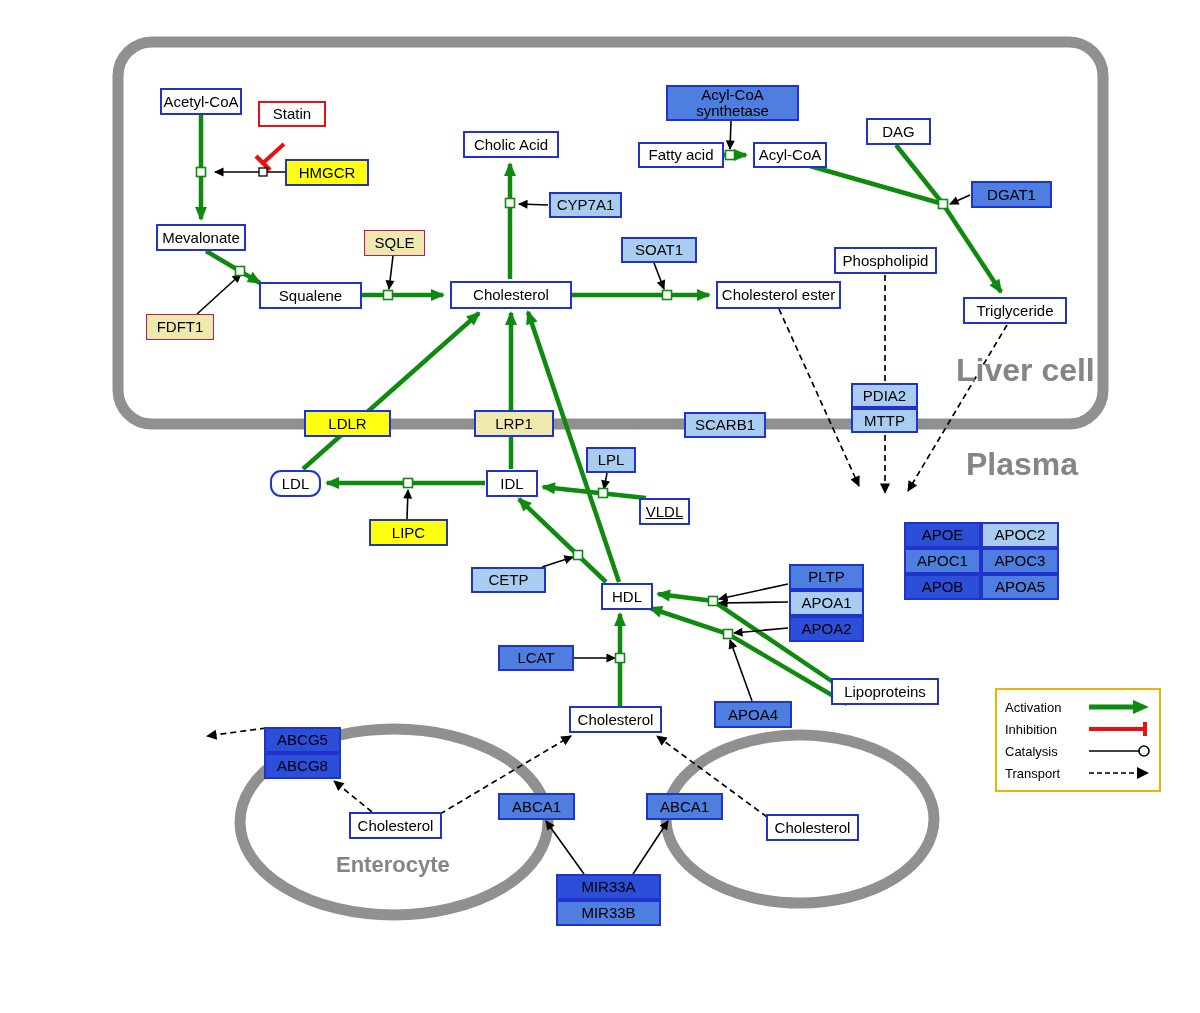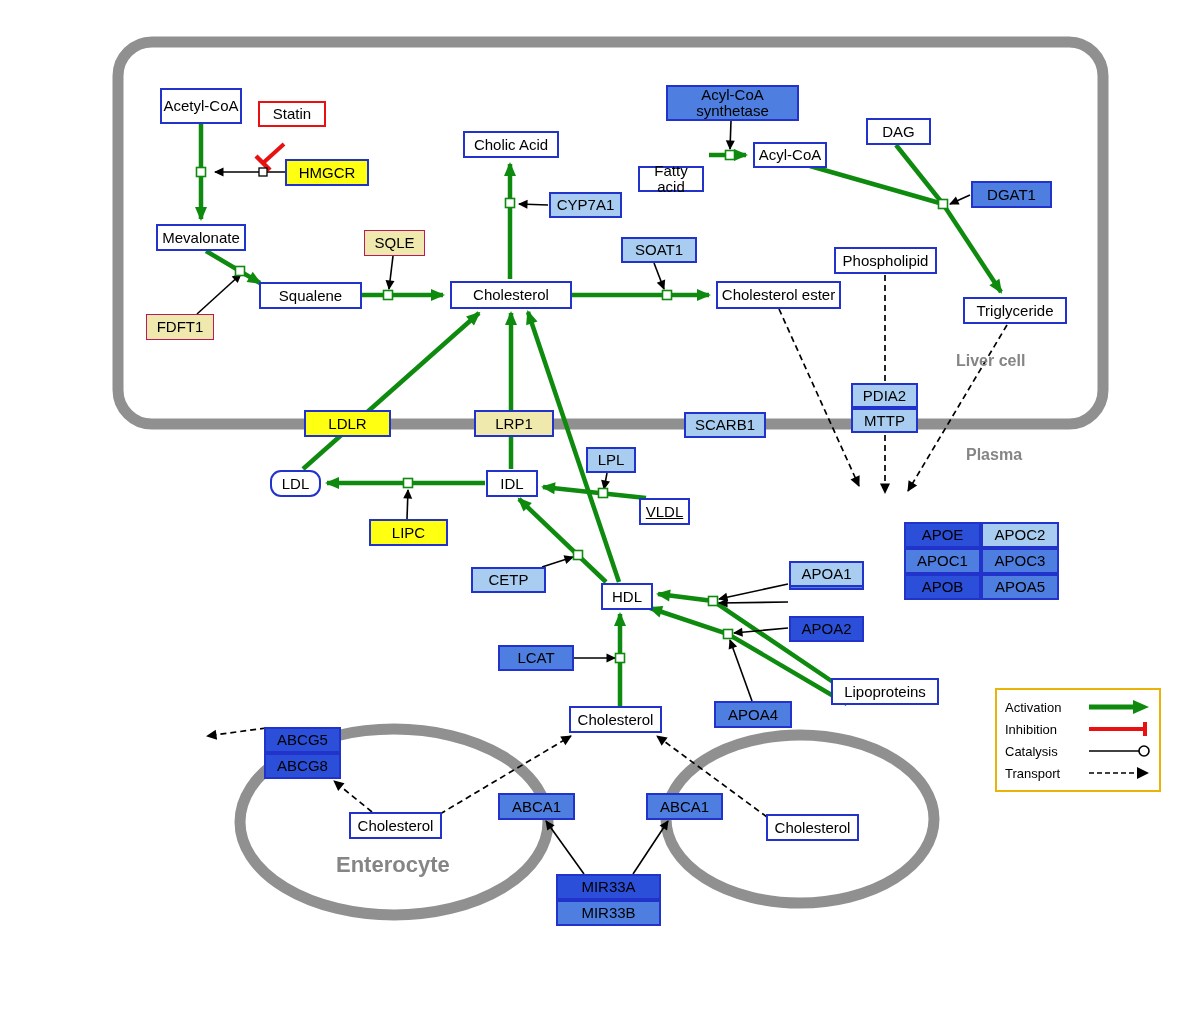--- a/index.html
+++ b/index.html
@@ -10,21 +10,21 @@
   .node{position:absolute;z-index:2;display:flex;align-items:center;justify-content:center;
         box-sizing:border-box;font-size:15px;color:#000;text-align:center;line-height:1.05;
         background:#fff;border:2px solid #2233cc;}
   .lt{background:#a9cdf0;}
   .md{background:#4d7ee0;}
   .dk{background:#2b4fd8;}
   .yl{background:#ffff12;}
   .kh{background:#efe9ae;border:1px solid #be185d;}
   .khb{background:#efe9ae;border:2px solid #2233cc;}
   .redb{border-color:#e81010;}
-  .comp-label{position:absolute;z-index:2;font-weight:bold;color:#858585;font-size:16px;}
+  .comp-label{position:absolute;z-index:2;font-weight:bold;color:#858585;font-size:32px;}
   .comp-label.small{font-size:22px;}
   #legend{position:absolute;left:995px;top:688px;width:166px;height:104px;z-index:3;
           background:#fff;border:2px solid #eab308;box-sizing:border-box;padding:6px 8px;
           display:flex;flex-direction:column;justify-content:center;}
   .legend-row{display:flex;align-items:center;justify-content:space-between;height:22px;}
   .legend-row span{font-size:13px;color:#000;}
 </style>
 </head>
 <body>
 
@@ -120,55 +120,55 @@
     <rect x="723.5" y="629.5" width="9" height="9"></rect>
     <rect x="615.5" y="653.5" width="9" height="9"></rect>
     <rect x="259" y="168" width="8" height="8" stroke="#000" stroke-width="1.3"></rect>
   </g>
 </svg>
 
 <div class="comp-label" style="left:956px;top:352px;">Liver cell</div>
 <div class="comp-label" style="left:966px;top:446px;">Plasma</div>
 <div class="comp-label small" style="left:336px;top:852px;">Enterocyte</div>
 
-<div class="node" style="left:160px;top:88px;width:82px;height:36px;text-align:right;">Acetyl-CoA</div>
+<div class="node" style="left:160px;top:88px;width:82px;height:27px;text-align:right;">Acetyl-CoA</div>
 <div class="node redb" style="left:258px;top:101px;width:68px;height:26px;">Statin</div>
 <div class="node yl" style="left:285px;top:159px;width:84px;height:27px;">HMGCR</div>
 <div class="node" style="left:156px;top:224px;width:90px;height:27px;">Mevalonate</div>
 <div class="node kh" style="left:146px;top:314px;width:68px;height:26px;">FDFT1</div>
 <div class="node" style="left:259px;top:282px;width:103px;height:27px;">Squalene</div>
 <div class="node kh" style="left:364px;top:230px;width:61px;height:26px;">SQLE</div>
 <div class="node" style="left:450px;top:281px;width:122px;height:28px;">Cholesterol</div>
 <div class="node" style="left:463px;top:131px;width:96px;height:27px;">Cholic Acid</div>
 <div class="node lt" style="left:549px;top:192px;width:73px;height:26px;">CYP7A1</div>
 <div class="node lt" style="left:621px;top:237px;width:76px;height:26px;">SOAT1</div>
 <div class="node" style="left:716px;top:281px;width:125px;height:28px;">Cholesterol ester</div>
 <div class="node md" style="left:666px;top:85px;width:133px;height:36px;">Acyl-CoA synthetase</div>
-<div class="node" style="left:638px;top:142px;width:66px;height:26px;margin-top:24px;">Fatty acid</div>
+<div class="node" style="left:638px;top:142px;width:86px;height:26px;">Fatty acid</div>
 <div class="node" style="left:753px;top:142px;width:74px;height:26px;">Acyl-CoA</div>
 <div class="node" style="left:866px;top:118px;width:65px;height:27px;">DAG</div>
 <div class="node md" style="left:971px;top:181px;width:81px;height:27px;">DGAT1</div>
 <div class="node" style="left:834px;top:247px;width:103px;height:27px;">Phospholipid</div>
 <div class="node" style="left:963px;top:297px;width:104px;height:27px;">Triglyceride</div>
 <div class="node lt" style="left:851px;top:383px;width:67px;height:25px;">PDIA2</div>
 <div class="node lt" style="left:851px;top:408px;width:67px;height:25px;">MTTP</div>
 <div class="node yl" style="left:304px;top:410px;width:87px;height:27px;">LDLR</div>
 <div class="node khb" style="left:474px;top:410px;width:80px;height:27px;">LRP1</div>
 <div class="node lt" style="left:684px;top:412px;width:82px;height:26px;">SCARB1</div>
 
 <div class="node" style="left:270px;top:470px;width:51px;height:27px;border-radius:11px;">LDL</div>
 <div class="node" style="left:486px;top:470px;width:52px;height:27px;">IDL</div>
 <div class="node yl" style="left:369px;top:519px;width:79px;height:27px;">LIPC</div>
 <div class="node lt" style="left:586px;top:447px;width:50px;height:26px;">LPL</div>
 <div class="node" style="left:639px;top:498px;width:51px;height:27px;text-decoration:underline;">VLDL</div>
 <div class="node lt" style="left:471px;top:567px;width:75px;height:26px;">CETP</div>
 <div class="node" style="left:601px;top:583px;width:52px;height:27px;">HDL</div>
 <div class="node md" style="left:498px;top:645px;width:76px;height:26px;">LCAT</div>
 <div class="node md" style="left:789px;top:564px;width:75px;height:26px;">PLTP</div>
-<div class="node lt" style="left:789px;top:561px;width:75px;height:26px;">APOA1</div>
+<div class="node lt" style="left:789px;top:590px;width:75px;height:26px;">APOA1</div>
 <div class="node dk" style="left:789px;top:616px;width:75px;height:26px;">APOA2</div>
 <div class="node md" style="left:714px;top:701px;width:78px;height:27px;">APOA4</div>
 <div class="node" style="left:831px;top:678px;width:108px;height:27px;">Lipoproteins</div>
 <div class="node dk" style="left:904px;top:522px;width:77px;height:26px;">APOE</div>
 <div class="node lt" style="left:981px;top:522px;width:78px;height:26px;">APOC2</div>
 <div class="node md" style="left:904px;top:548px;width:77px;height:26px;">APOC1</div>
 <div class="node md" style="left:981px;top:548px;width:78px;height:26px;">APOC3</div>
 <div class="node dk" style="left:904px;top:574px;width:77px;height:26px;">APOB</div>
 <div class="node md" style="left:981px;top:574px;width:78px;height:26px;">APOA5</div>
 <div class="node" style="left:569px;top:706px;width:93px;height:27px;">Cholesterol</div>

